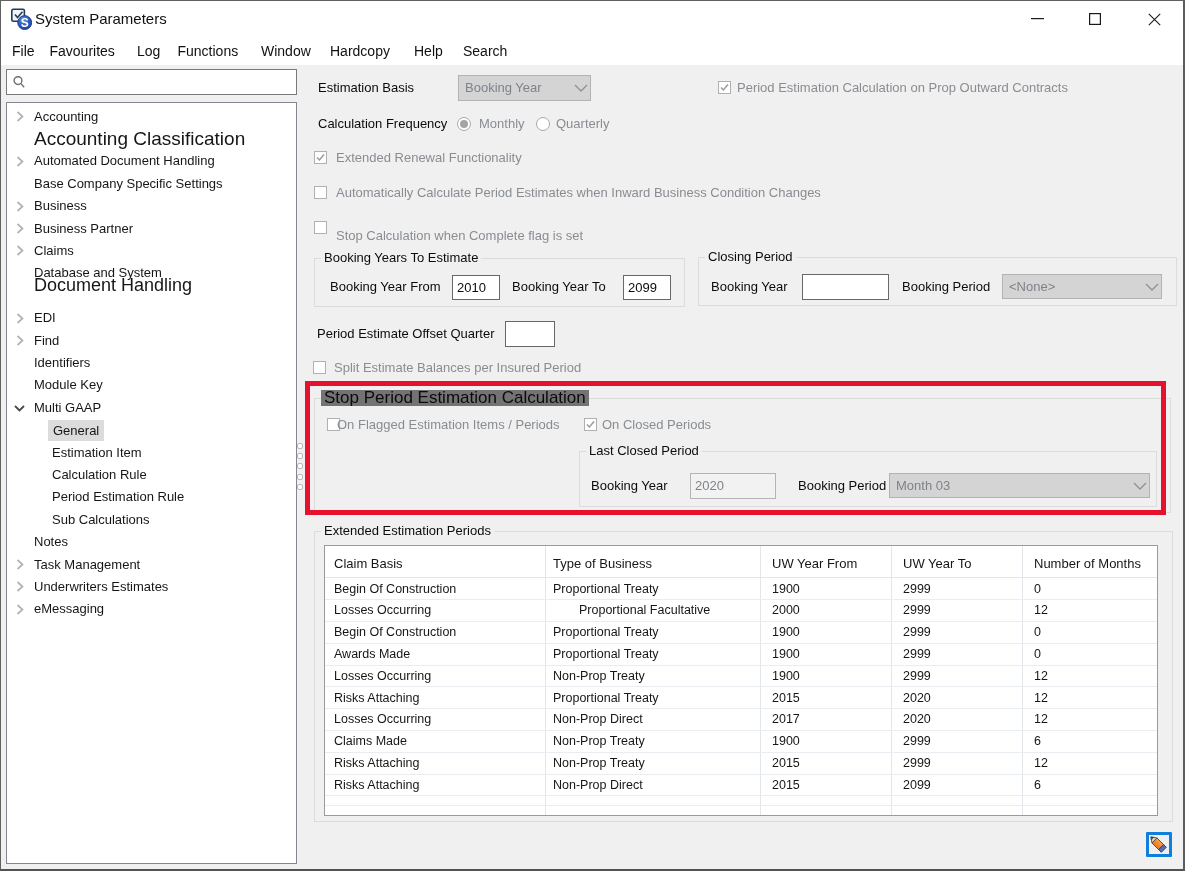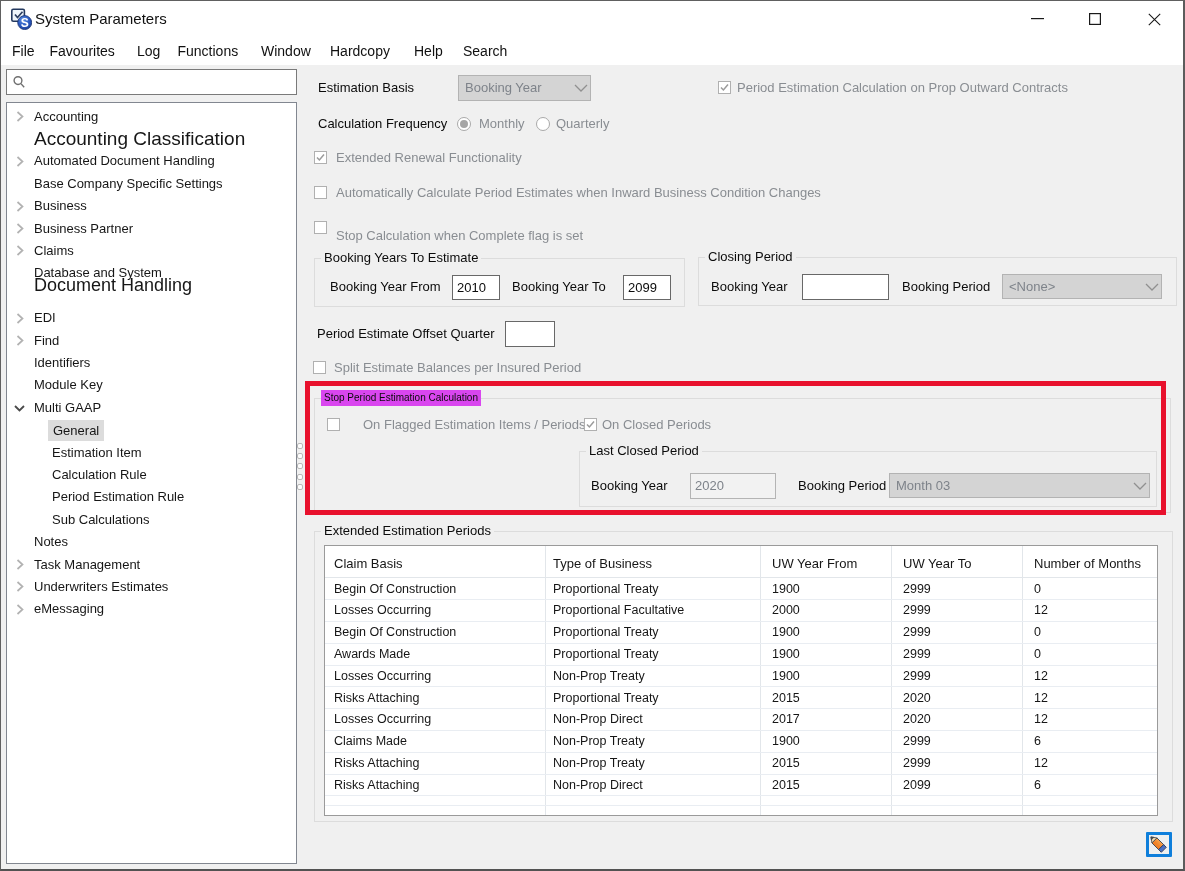--- a/index.html
+++ b/index.html
@@ -146,23 +146,23 @@
 <div class="abs" style="left:1002px;top:274px;width:160px;height:25px;background:#d4d4d4;border:1px solid #b3b3b3;box-sizing:border-box"></div>
 <div class="abs" style="left:1009px;top:278.5px;font-size:13px;line-height:16px;color:#7e838a">&lt;None&gt;</div>
 <svg class="abs" style="left:1145px;top:282.5px" width="14" height="8" viewBox="0 0 14 8">
     <path d="M1 1 L7 7 L13 1" fill="none" stroke="#909090" stroke-width="1.3"></path>
   </svg>
 <div class="abs" style="left:317px;top:326px;font-size:13px;line-height:16px;color:#0b0b0b;white-space:nowrap">Period Estimate Offset Quarter</div>
 <div class="abs" style="left:505px;top:321px;width:50px;height:26px;background:#fff;border:1px solid #686868;box-sizing:border-box"></div>
 <div class="abs" style="left:313px;top:361px;width:13px;height:13px;background:#fff;border:1px solid #b0b0b0;box-sizing:border-box"></div>
 <div class="abs" style="left:334px;top:360px;font-size:13px;line-height:16px;color:#898d92;white-space:nowrap">Split Estimate Balances per Insured Period</div>
 <div class="abs" style="left:314px;top:398px;width:857px;height:115px;border:1px solid #dcdcdc;box-sizing:border-box"></div>
-<div class="abs" style="left:321px;top:390px;font-size:10px;line-height:16px;color:#0b0b0b;background:#d946ef;padding:0 3px;white-space:nowrap">Stop Period Estimation Calculation</div>
+<div class="abs" style="left:321px;top:390px;font-size:17px;line-height:16px;color:#0b0b0b;background:#737373;padding:0 3px;white-space:nowrap">Stop Period Estimation Calculation</div>
 <div class="abs" style="left:327px;top:418px;width:13px;height:13px;background:#fff;border:1px solid #b0b0b0;box-sizing:border-box"></div>
-<div class="abs" style="left:363px;top:417px;font-size:13px;line-height:16px;color:#898d92;white-space:nowrap">On Flagged Estimation Items / Periods</div>
+<div class="abs" style="left:337px;top:417px;font-size:13px;line-height:16px;color:#898d92;white-space:nowrap">On Flagged Estimation Items / Periods</div>
 <div class="abs" style="left:584px;top:418px;width:13px;height:13px;background:#fff;border:1px solid #b0b0b0;box-sizing:border-box"></div>
 <svg class="abs" style="left:586px;top:420px" width="9" height="9" viewBox="0 0 9 9">
     <path d="M1 4.5 L3.4 7 L8 1.5" fill="none" stroke="#9b9b9b" stroke-width="1.5"></path>
   </svg>
 <div class="abs" style="left:602px;top:417px;font-size:13px;line-height:16px;color:#898d92;white-space:nowrap">On Closed Periods</div>
 <div class="abs" style="left:579px;top:451px;width:578px;height:56px;border:1px solid #dcdcdc;box-sizing:border-box"></div>
 <div class="abs" style="left:586px;top:443px;font-size:13px;line-height:16px;color:#0b0b0b;background:#f0f0f0;padding:0 3px;white-space:nowrap">Last Closed Period</div>
 <div class="abs" style="left:591px;top:478px;font-size:13px;line-height:16px;color:#0b0b0b;white-space:nowrap">Booking Year</div>
 <div class="abs" style="left:690px;top:473px;width:86px;height:26px;background:#f2f2f2;border:1px solid #b4b4b4;box-sizing:border-box"></div>
 <div class="abs" style="left:695px;top:478.0px;font-size:13px;line-height:16px;color:#7e838a">2020</div>
@@ -186,21 +186,21 @@
 <div class="abs" style="left:903px;top:555.5px;font-size:13px;line-height:16px;color:#161616;white-space:nowrap">UW Year To</div>
 <div class="abs" style="left:1034px;top:555.5px;font-size:13px;line-height:16px;color:#161616;white-space:nowrap">Number of Months</div>
 <div class="abs" style="left:325px;top:577px;width:832px;height:1px;background:#e2e6ea"></div>
 <div class="abs" style="left:334px;top:580.5px;font-size:12.5px;line-height:16px;color:#161616;white-space:nowrap">Begin Of Construction</div>
 <div class="abs" style="left:553px;top:580.5px;font-size:12.5px;line-height:16px;color:#161616;white-space:nowrap">Proportional Treaty</div>
 <div class="abs" style="left:772px;top:580.5px;font-size:12.5px;line-height:16px;color:#161616;white-space:nowrap">1900</div>
 <div class="abs" style="left:903px;top:580.5px;font-size:12.5px;line-height:16px;color:#161616;white-space:nowrap">2999</div>
 <div class="abs" style="left:1034px;top:580.5px;font-size:12.5px;line-height:16px;color:#161616;white-space:nowrap">0</div>
 <div class="abs" style="left:325px;top:599.1999999999999px;width:832px;height:1px;background:#e9edf2"></div>
 <div class="abs" style="left:334px;top:602.3px;font-size:12.5px;line-height:16px;color:#161616;white-space:nowrap">Losses Occurring</div>
-<div class="abs" style="left:553px;top:602.3px;font-size:12.5px;line-height:16px;color:#161616;white-space:nowrap">Proportional Facultative</div>
+<div class="abs" style="left:579px;top:602.3px;font-size:12.5px;line-height:16px;color:#161616;white-space:nowrap">Proportional Facultative</div>
 <div class="abs" style="left:772px;top:602.3px;font-size:12.5px;line-height:16px;color:#161616;white-space:nowrap">2000</div>
 <div class="abs" style="left:903px;top:602.3px;font-size:12.5px;line-height:16px;color:#161616;white-space:nowrap">2999</div>
 <div class="abs" style="left:1034px;top:602.3px;font-size:12.5px;line-height:16px;color:#161616;white-space:nowrap">12</div>
 <div class="abs" style="left:325px;top:621.0px;width:832px;height:1px;background:#e9edf2"></div>
 <div class="abs" style="left:334px;top:624.1px;font-size:12.5px;line-height:16px;color:#161616;white-space:nowrap">Begin Of Construction</div>
 <div class="abs" style="left:553px;top:624.1px;font-size:12.5px;line-height:16px;color:#161616;white-space:nowrap">Proportional Treaty</div>
 <div class="abs" style="left:772px;top:624.1px;font-size:12.5px;line-height:16px;color:#161616;white-space:nowrap">1900</div>
 <div class="abs" style="left:903px;top:624.1px;font-size:12.5px;line-height:16px;color:#161616;white-space:nowrap">2999</div>
 <div class="abs" style="left:1034px;top:624.1px;font-size:12.5px;line-height:16px;color:#161616;white-space:nowrap">0</div>
 <div class="abs" style="left:325px;top:642.8px;width:832px;height:1px;background:#e9edf2"></div>

